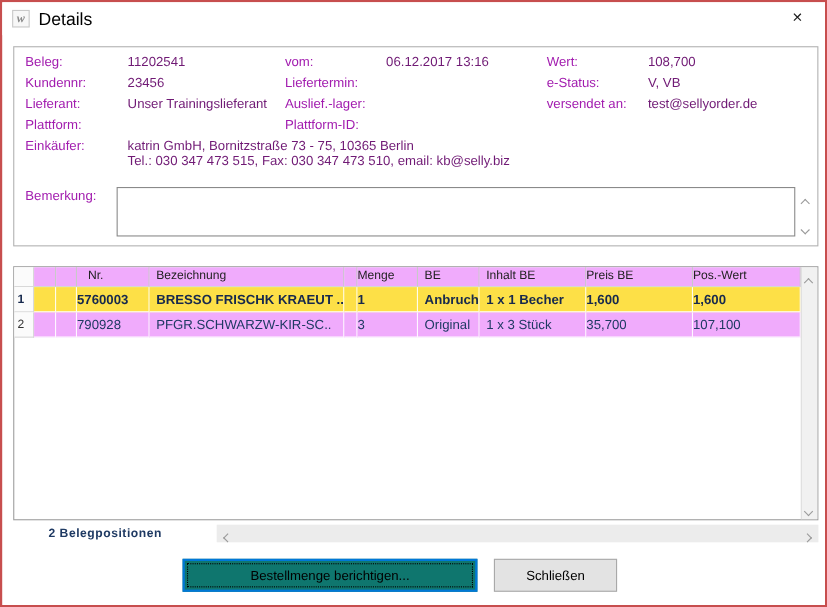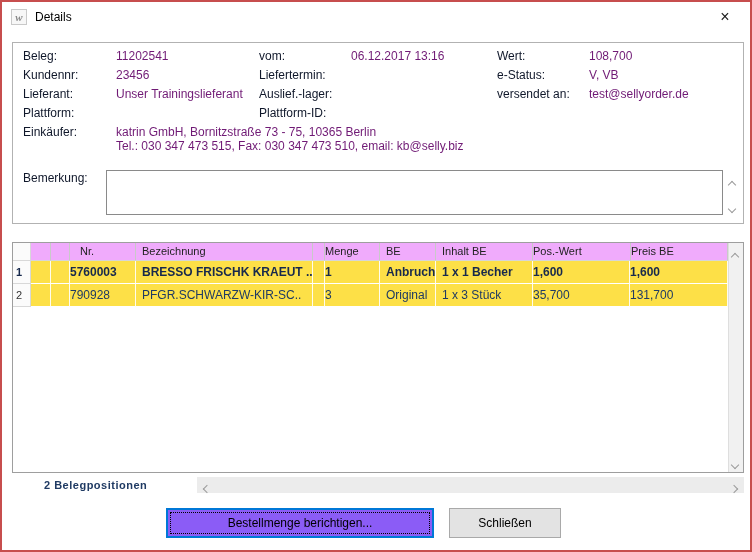--- a/index.html
+++ b/index.html
@@ -7,28 +7,28 @@
   body { font-family:"Liberation Sans", sans-serif; font-size:12px; color:#1a1a1a; }
 
   #window { position:relative; width:752px; height:552px; background:#fff;
             border:2px solid #c74e4e; overflow:hidden; }
 
   
   .titlebar { position:absolute; left:0; top:0; width:100%; height:30px; background:#fff; }
   .app-icon { position:absolute; left:9px; top:7px; width:16px; height:16px;
               border:1px solid #c9c9c9; background:#f7f7f7; color:#8a8a8a;
               font:italic bold 11px/14px "Liberation Serif", serif; text-align:center; }
-  .title { position:absolute; left:33px; top:8px; font-size:12px; color:#000; }
+  .title { position:absolute; left:33px; top:8px; font-size:16px; color:#000; }
   .close { position:absolute; right:14px; top:4px; width:22px; height:22px;
            font-size:16px; line-height:22px; text-align:center; color:#1a1a1a; cursor:pointer; }
 
   
   .groupbox { position:absolute; left:10px; top:40px; width:732px; height:182px;
               border:1px solid #b2b2b2; background:#fff; }
-  .frm-label { position:absolute; color:#0f172a; white-space:nowrap;text-align:center; }
+  .frm-label { position:absolute; color:#a21caf; white-space:nowrap;text-align:center; }
   .frm-value { position:absolute; color:#701a75; white-space:nowrap; }
   .two-line { line-height:14px; }
 
   .bemerkung-box { position:absolute; left:93px; top:127px; width:617px; height:45px;
                    border:1px solid #8a8a8a; background:#fff; }
 
   
   .chev { display:inline-block; width:6px; height:6px;
           border-right:1px solid #9a9a9a; border-bottom:1px solid #9a9a9a; }
   .chev.up    { transform:rotate(-135deg); }
@@ -40,21 +40,21 @@
   .table { position:absolute; left:10px; top:240px; width:732px; height:231px;
            border:1px solid #9e9e9e; background:#fff; }
   .thead, .trow { display:flex; width:715px; }
   .thead { height:18px; background:#f3f3f3; font-size:11px; color:#222; }
   .thead .cell { border-right:1px solid #c9c9c9; border-bottom:1px solid #d6d6d6;
                  background:#f0abfc; line-height:17px; }
   .trow { height:23px; font-size:12px; color:#1f3a63; }
   .trow .cell { line-height:22px; border-right:1px solid rgba(255,255,255,.9);
                 border-bottom:1px solid #fff; }
   .trow.selected .cell { background:#fde047; color:#17294d; font-weight:bold; }
-  .trow.alt .cell { background:#fde047; }
+  .trow.alt .cell { background:#f0abfc; }
   .trow .rownum, .thead .rownum { background:#fbfbfb !important; color:#333; font-weight:normal;
                  border-right:1px solid #d8d8d8; border-bottom:1px solid #d8d8d8;
                  font-size:11px; padding-left:3px; }
   .cell { overflow:hidden; white-space:nowrap; }
   .c0 { width:18px; } .c1 { width:20px; } .c2 { width:19px; }
   .c3 { width:66px; } .c4 { width:177px; } .c5 { width:12px; }
   .c6 { width:55px; } .c7 { width:56px; } .c8 { width:97px; }
   .c9 { width:97px; } .c10 { width:98px; }
   .pad-l { padding-left:6px; } .pad-l10 { padding-left:10px; }
   .ralign { padding-right:6px; }
@@ -66,21 +66,21 @@
   
   .status-label { position:absolute; left:42px; top:477px; font-size:11px; font-weight:bold;
                   letter-spacing:.5px; color:#1f3a63; }
   .hscroll { position:absolute; left:195px; top:475px; width:547px; height:16px;
              background:#ececec; }
   .hscroll .chev-btn { position:absolute; top:4px; }
 
   
   .btn { position:absolute; height:30px; font-family:"Liberation Sans", sans-serif;
          font-size:12px; color:#000; text-align:center; cursor:pointer; }
-  .btn-primary { left:164px; top:506px; width:268px; background:#8b5cf6;
+  .btn-primary { left:164px; top:506px; width:268px; background:#0f766e;
                  border:2px solid #0078d7; outline:1px dotted #000; outline-offset:-5px;
                  line-height:26px; }
   .btn-default { left:447px; top:506px; width:112px; background:#e3e3e3;
                  border:1px solid #a9a9a9; line-height:28px; }
 </style>
 </head>
 <body>
 
 <div id="window">
 
@@ -133,22 +133,22 @@
     <div class="thead">
       <div class="cell c0 rownum"></div>
       <div class="cell c1"></div>
       <div class="cell c2"></div>
       <div class="cell c3 pad-l10">Nr.</div>
       <div class="cell c4 pad-l">Bezeichnung</div>
       <div class="cell c5"></div>
       <div class="cell c6 ralign">Menge</div>
       <div class="cell c7 pad-l">BE</div>
       <div class="cell c8 pad-l">Inhalt BE</div>
+      <div class="cell c9 ralign">Preis BE</div>
       <div class="cell c10 ralign">Pos.-Wert</div>
-      <div class="cell c9 ralign">Preis BE</div>
     </div>
 
     <div class="trow selected">
       <div class="cell c0 rownum">1</div>
       <div class="cell c1"></div>
       <div class="cell c2"></div>
       <div class="cell c3 ralign">5760003</div>
       <div class="cell c4 pad-l">BRESSO FRISCHK KRAEUT ..</div>
       <div class="cell c5"></div>
       <div class="cell c6 ralign">1</div>
@@ -162,21 +162,21 @@
       <div class="cell c0 rownum">2</div>
       <div class="cell c1"></div>
       <div class="cell c2"></div>
       <div class="cell c3 ralign">790928</div>
       <div class="cell c4 pad-l">PFGR.SCHWARZW-KIR-SC..</div>
       <div class="cell c5"></div>
       <div class="cell c6 ralign">3</div>
       <div class="cell c7 pad-l">Original</div>
       <div class="cell c8 pad-l">1 x 3 Stück</div>
       <div class="cell c9 ralign">35,700</div>
-      <div class="cell c10 ralign">131,700</div>
+      <div class="cell c10 ralign">107,100</div>
     </div>
 
     <div class="vscroll">
       <span class="chev-btn" style="top:6px"><i class="chev up"></i></span>
       <span class="chev-btn" style="top:214px"><i class="chev down"></i></span>
     </div>
   </div>
 
   <span class="status-label">2 Belegpositionen</span>
   <div class="hscroll">

